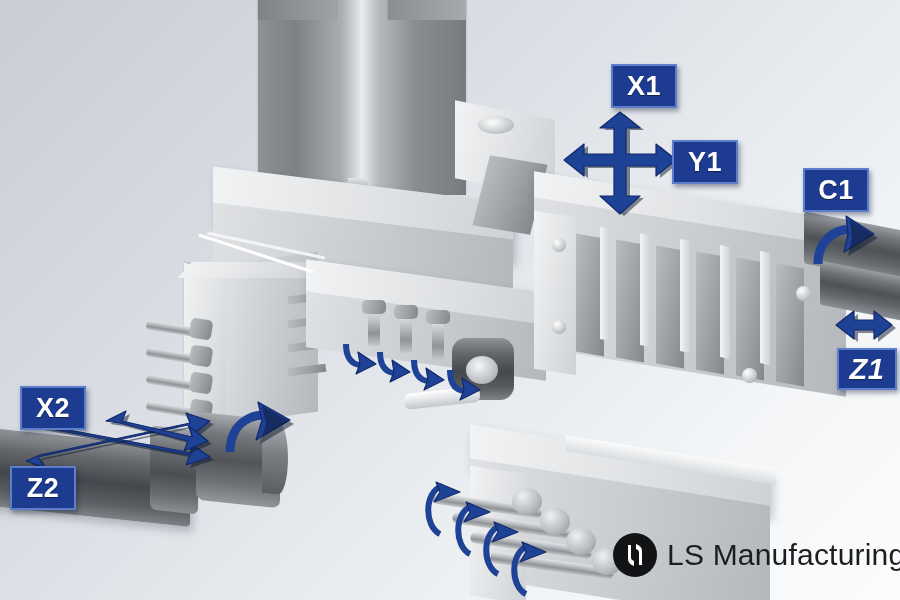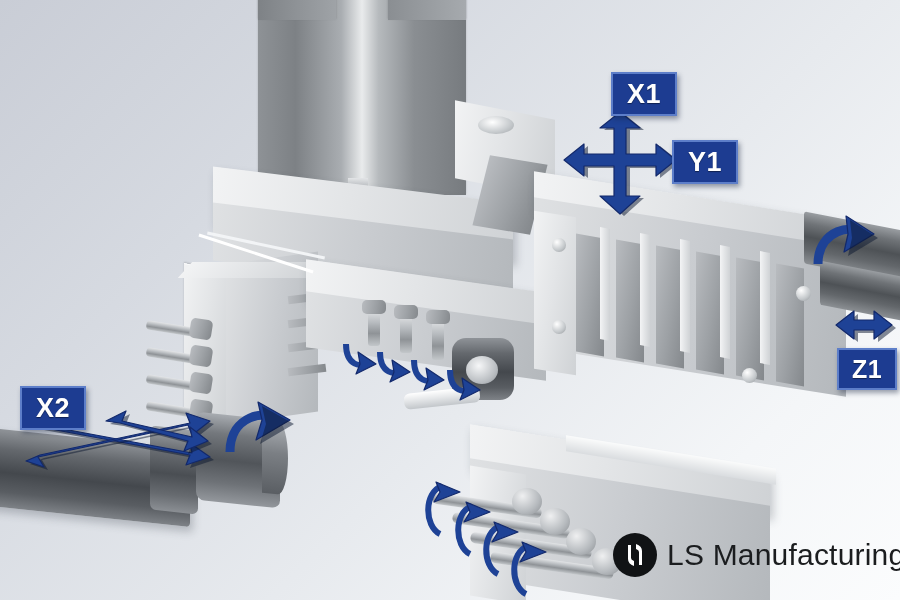--- a/index.html
+++ b/index.html
@@ -35,21 +35,21 @@
     color:#ffffff;
     font-weight:bold;
     letter-spacing:.5px;
     display:flex;align-items:center;justify-content:center;
     box-shadow:2px 3px 5px rgba(20,30,60,.42);
     text-shadow:0 1px 1px rgba(0,0,0,.45);
     font-size:27px;
     line-height:1;
     z-index:40;
   }
-  .tag.sm{font-size:25px;}
+  .tag.sm{font-size:29px;font-style:italic;}
   .arrow-svg{position:absolute;z-index:35;overflow:visible;}
   .arrow-svg path, .arrow-svg polygon{
     fill:#1e4296;stroke:#13296b;stroke-width:1.2;stroke-linejoin:round;
   }
   .arrow-svg .shade{fill:#0c1830;opacity:.5;stroke:none;}
   .arrow-svg .rot{fill:none;stroke:#1e4296;stroke-width:9;stroke-linecap:butt;}
   .arrow-svg .rot-sm{fill:none;stroke:#1e4296;stroke-width:6;stroke-linecap:butt;}
 
   
   #logo{position:absolute;left:613px;top:533px;display:flex;align-items:center;gap:10px;z-index:50;}
@@ -216,24 +216,26 @@
   </svg>
   <svg class="arrow-svg" style="left:478px;top:520px;width:48px;height:62px;" viewBox="0 0 48 62">
     <path class="rot-sm" d="M22,6 C4,12 4,46 20,54"></path>
     <polygon points="16,2 40,12 14,22 20,12"></polygon>
   </svg>
   <svg class="arrow-svg" style="left:506px;top:540px;width:48px;height:62px;" viewBox="0 0 48 62">
     <path class="rot-sm" d="M22,6 C4,12 4,46 20,54"></path>
     <polygon points="16,2 40,12 14,22 20,12"></polygon>
   </svg>
 
-  <div class="tag" style="left:611px;top:72px;width:62px;height:40px;">X1</div>
+  <div class="tag" style="left:611px;top:64px;width:62px;height:40px;">X1</div>
   <div class="tag" style="left:672px;top:140px;width:62px;height:40px;">Y1</div>
+  <div class="tag" style="left:803px;top:168px;width:62px;height:40px;">C1</div>
   <div class="tag sm" style="left:837px;top:348px;width:56px;height:38px;">Z1</div>
   <div class="tag" style="left:20px;top:386px;width:62px;height:40px;">X2</div>
+  <div class="tag" style="left:10px;top:466px;width:62px;height:40px;">Z2</div>
 
   <div id="logo">
     <div class="mark">
       <svg width="30" height="30" viewBox="0 0 30 30" aria-hidden="true">
         <path d="M8 5 L8 19 Q8 24 14 26 L14 21 Q11 20 11 18 L11 5 Z" fill="#ffffff"></path>
         <path d="M22 25 L22 11 Q22 6 16 4 L16 9 Q19 10 19 12 L19 25 Z" fill="#ffffff"></path>
       </svg>
     </div>
     <div class="wordmark">LS Manufacturing</div>
   </div>

